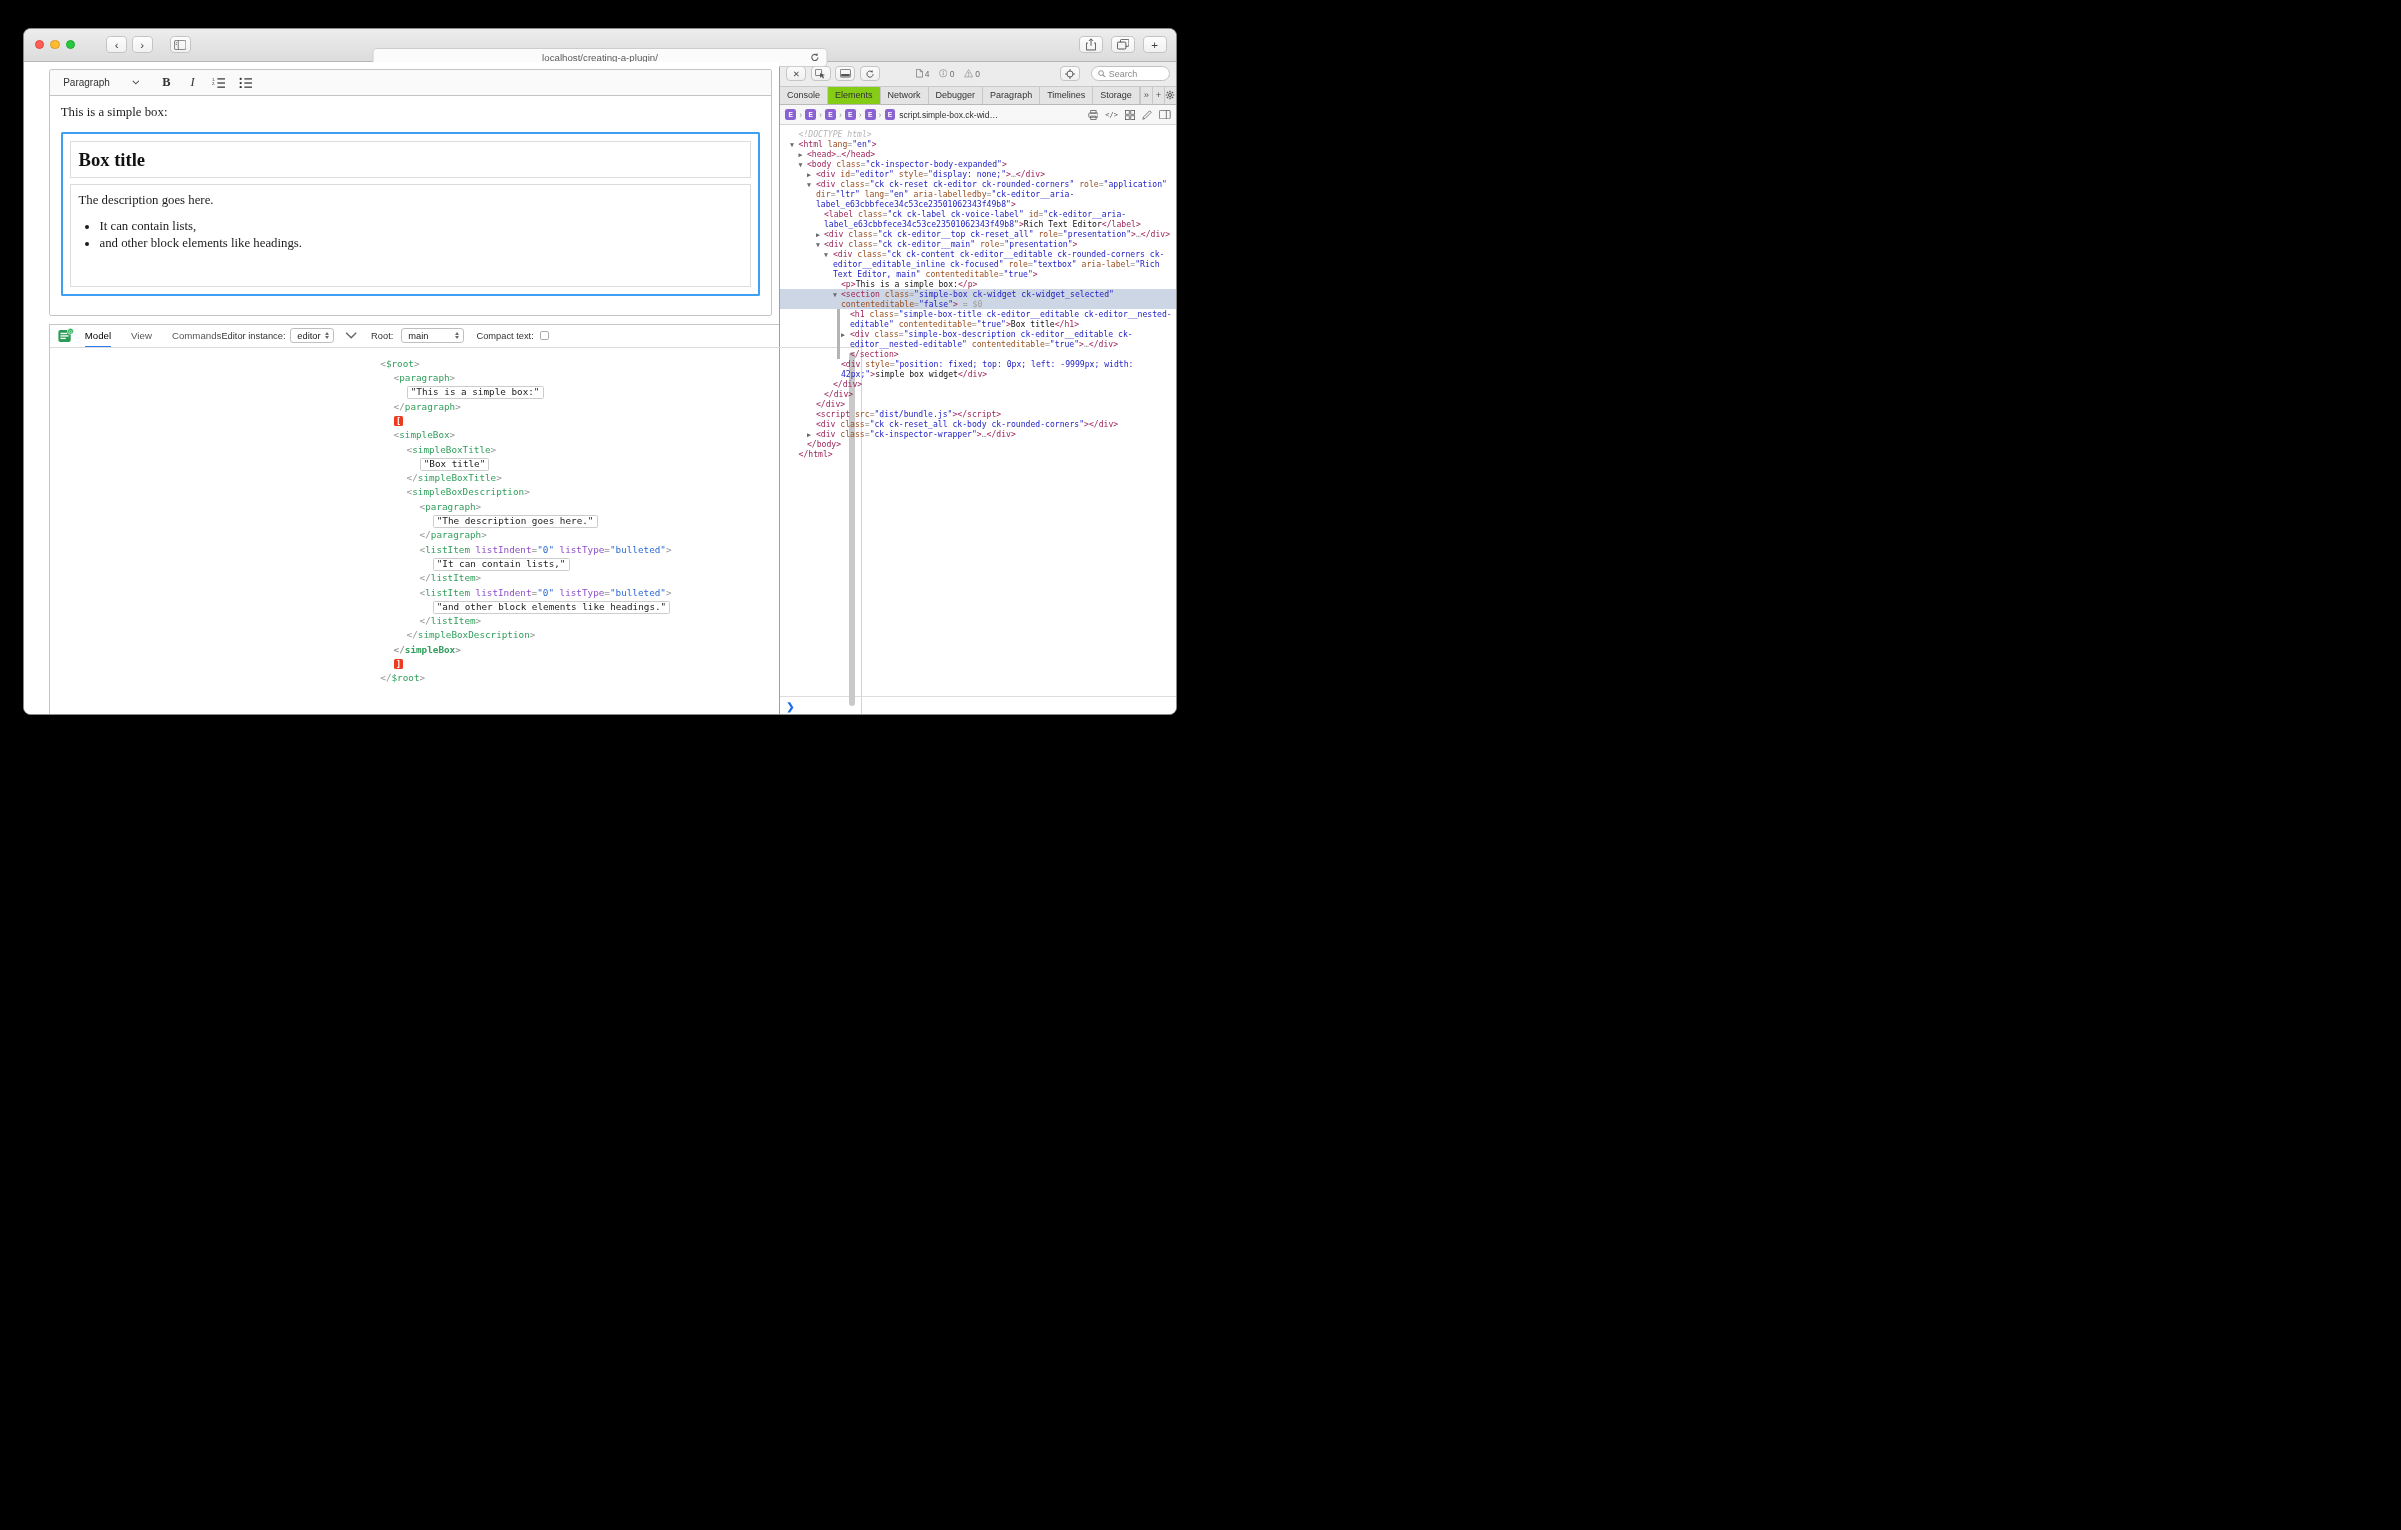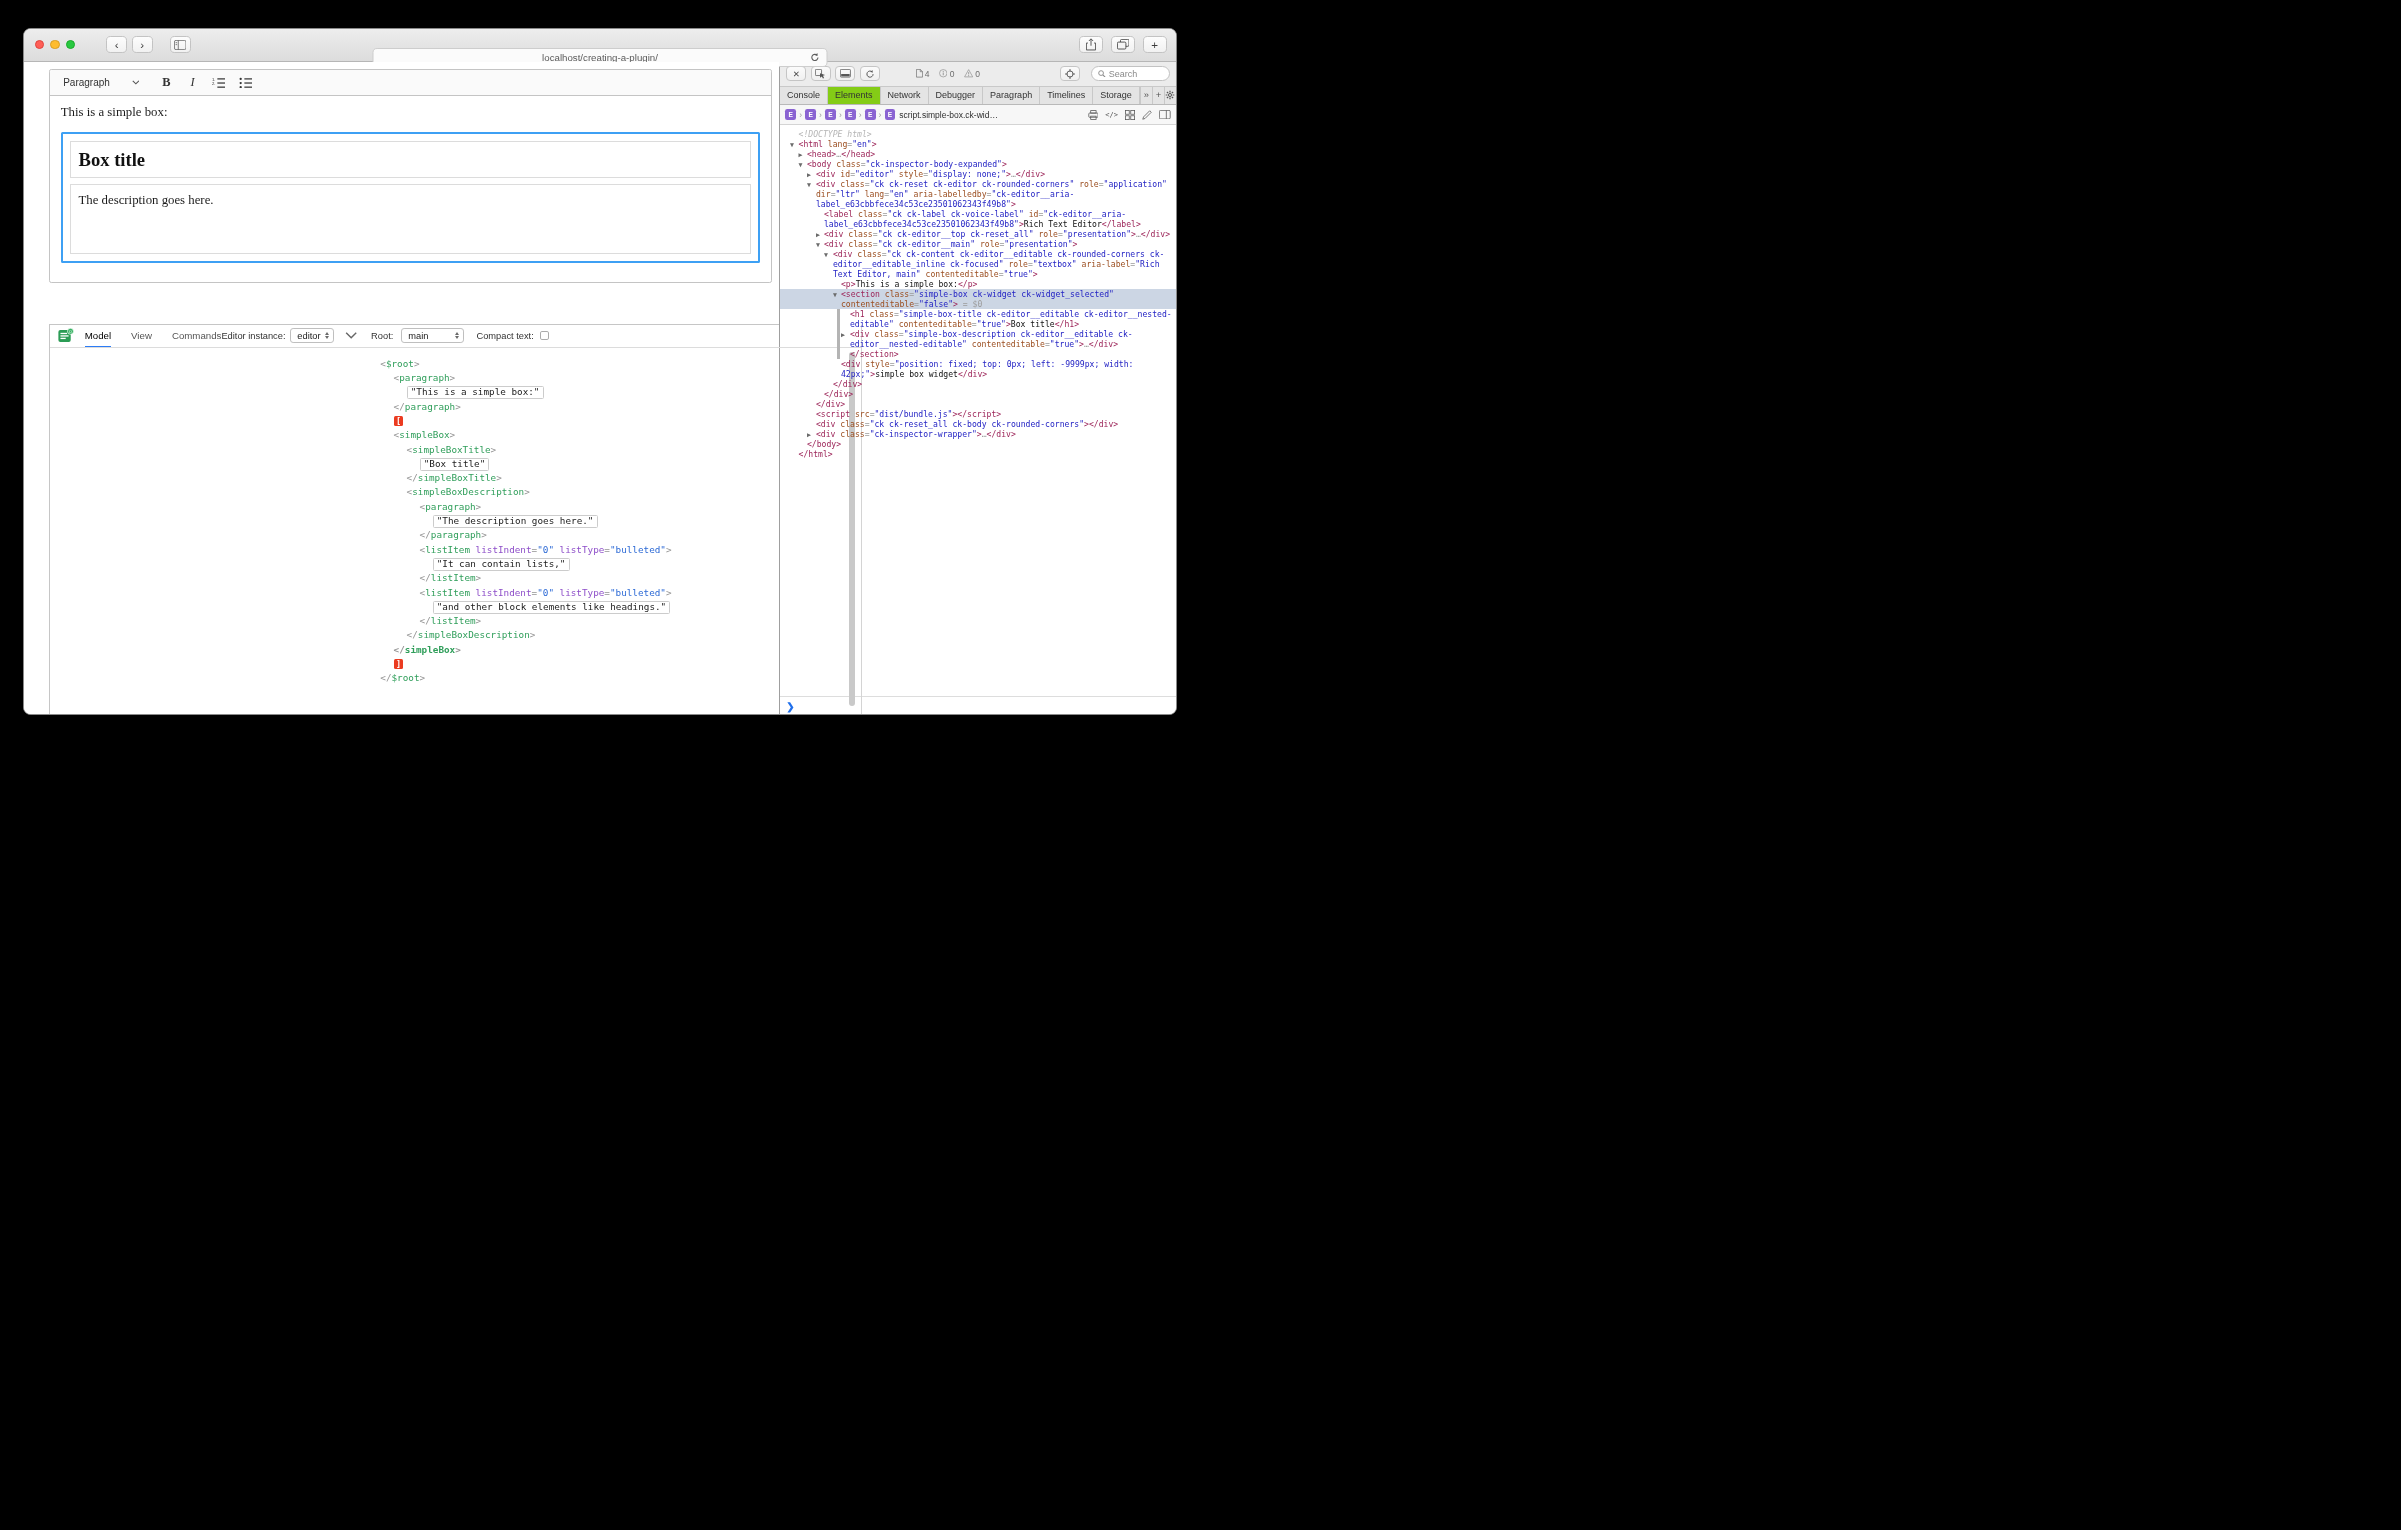--- a/index.html
+++ b/index.html
@@ -197,20 +197,24 @@
         </div>
 
         <div class="editor-content">
           <p class="intro">This is a simple box:</p>
           <div class="widget">
             <div class="title-box">
               <h1>Box title</h1>
             </div>
             <div class="desc-box">
               <p>The description goes here.</p>
+              <ul>
+                  <li>It can contain lists,</li>
+                  <li>and other block elements like headings.</li>
+                </ul>
             </div>
           </div>
         </div>
       </div>
 
       <div class="ck-inspector">
         <div class="insp-header">
           <svg width="16.2" height="15.5" viewBox="0 0 21 20" style="font-size:12px">
             <rect x="0.5" y="2.5" width="16" height="15.5" rx="2.5" fill="#2b9c55"></rect>
             <rect x="3.2" y="6.2" width="8.5" height="1.7" fill="#fff"></rect>

